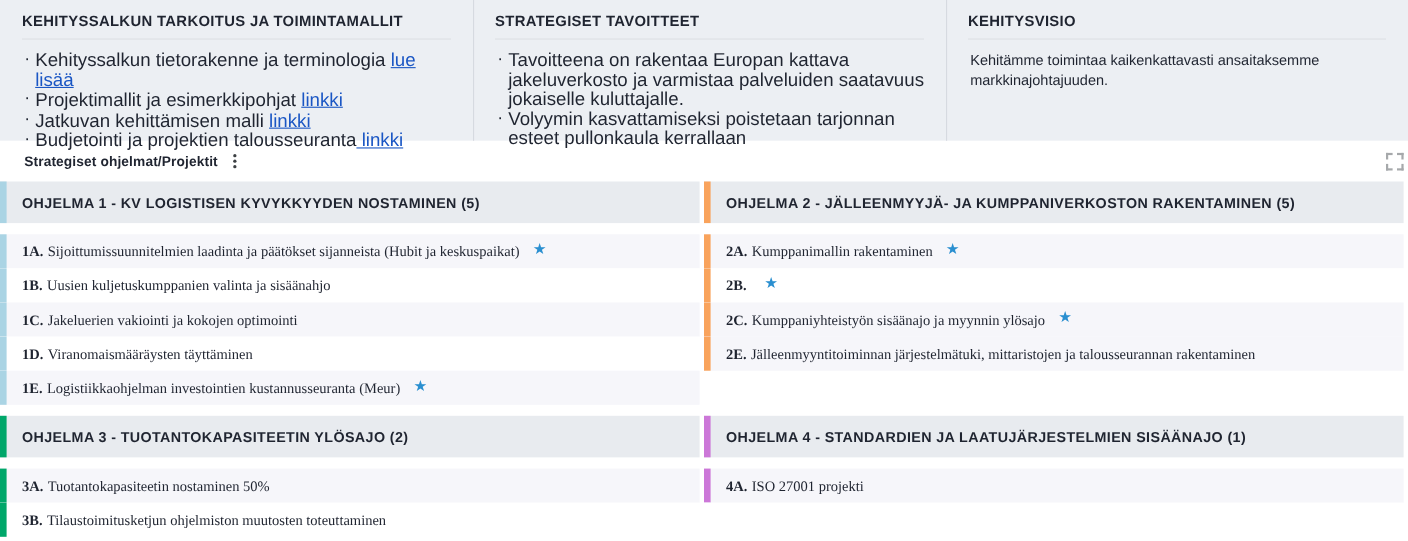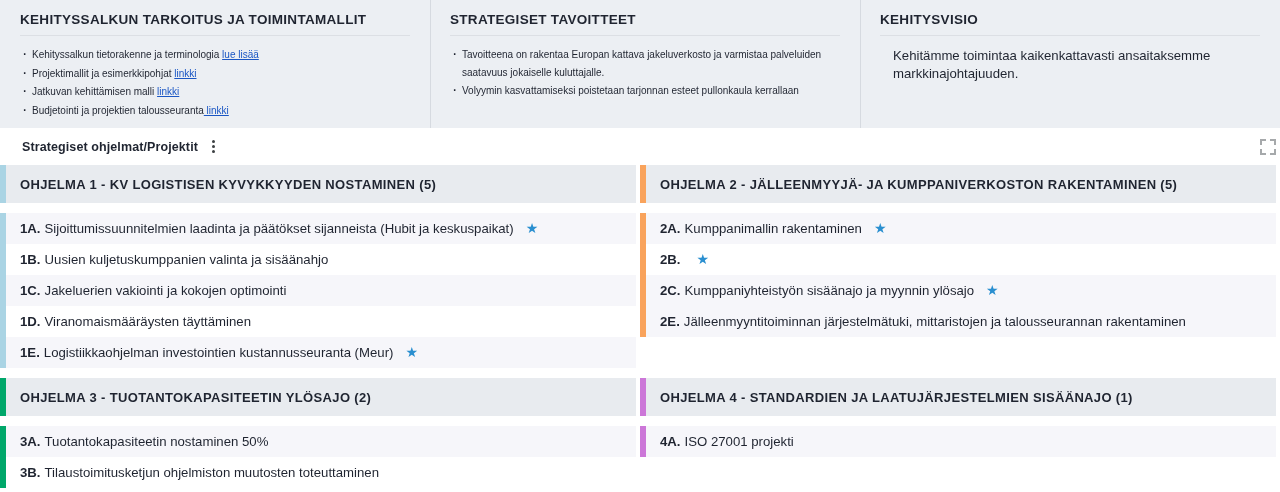--- a/index.html
+++ b/index.html
@@ -44,42 +44,42 @@
   }
   .info-rule {
     height: 1px;
     background: #dcdfe4;
     margin: 0 0 10px 0;
   }
   .info-list {
     margin: 0;
     padding: 0;
     list-style: none;
-    font-size: 10px;
+    font-size: 17px;
     line-height: 17.5px;
     color: #1f2430;
   }
   .info-list li {
     position: relative;
     padding-left: 12px;
     margin-bottom: 1px;
   }
   .info-list li::before {
     content: "\00b7";
     position: absolute;
     left: 2px;
     top: -1px;
     font-size: 16px;
     line-height: 17.5px;
   }
   .info-para {
     font-size: 13.2px;
     line-height: 17.5px;
     color: #1f2430;
-    margin: 11px;
+    margin: 0;
     padding-left: 2px;
   }
   a.link {
     color: #1a56c4;
     text-decoration: underline;
     cursor: pointer;
   }
 
   
   .toolbar {
@@ -154,20 +154,21 @@
   }
   .proj-row.alt { background: #f6f6fa; }
   .proj-row.plain { background: #ffffff; }
   .proj-text {
     font-size: 13.2px;
     color: #1f2430;
     padding-left: 14px;
     white-space: nowrap;
     display: flex;
     align-items: center;
+    font-family: Liberation Serif, serif;
   }
   .proj-code { font-weight: bold; margin-right: 4px; }
   .star {
     margin-left: 12px;
     color: #2a8fd0;
     font-size: 14px;
     line-height: 1;
     position: relative;
     top: -1px;
   }

